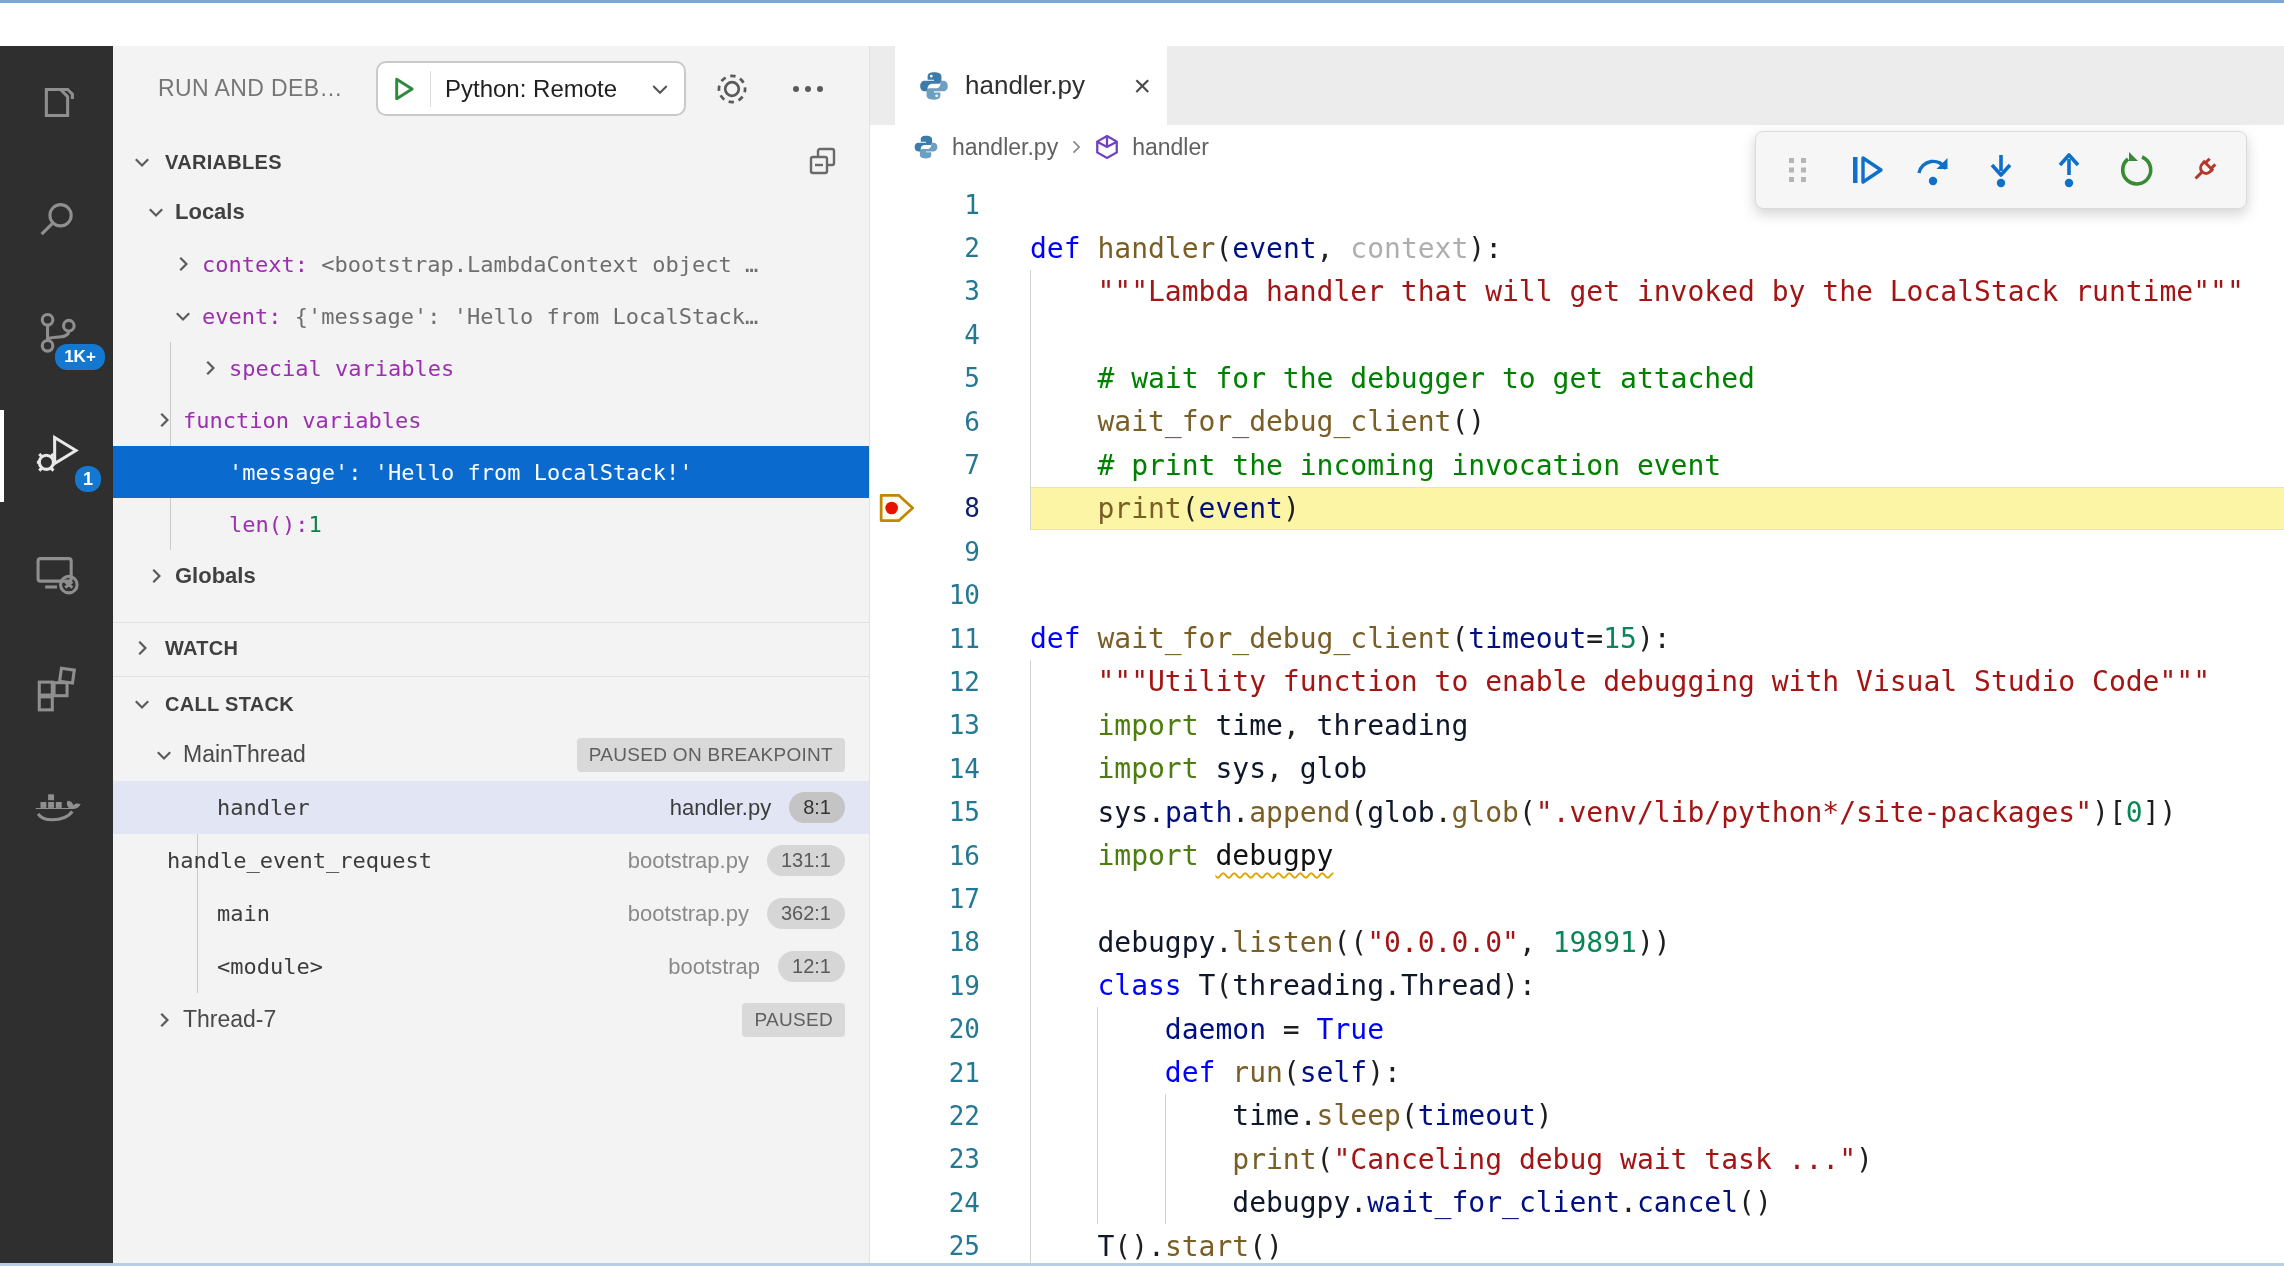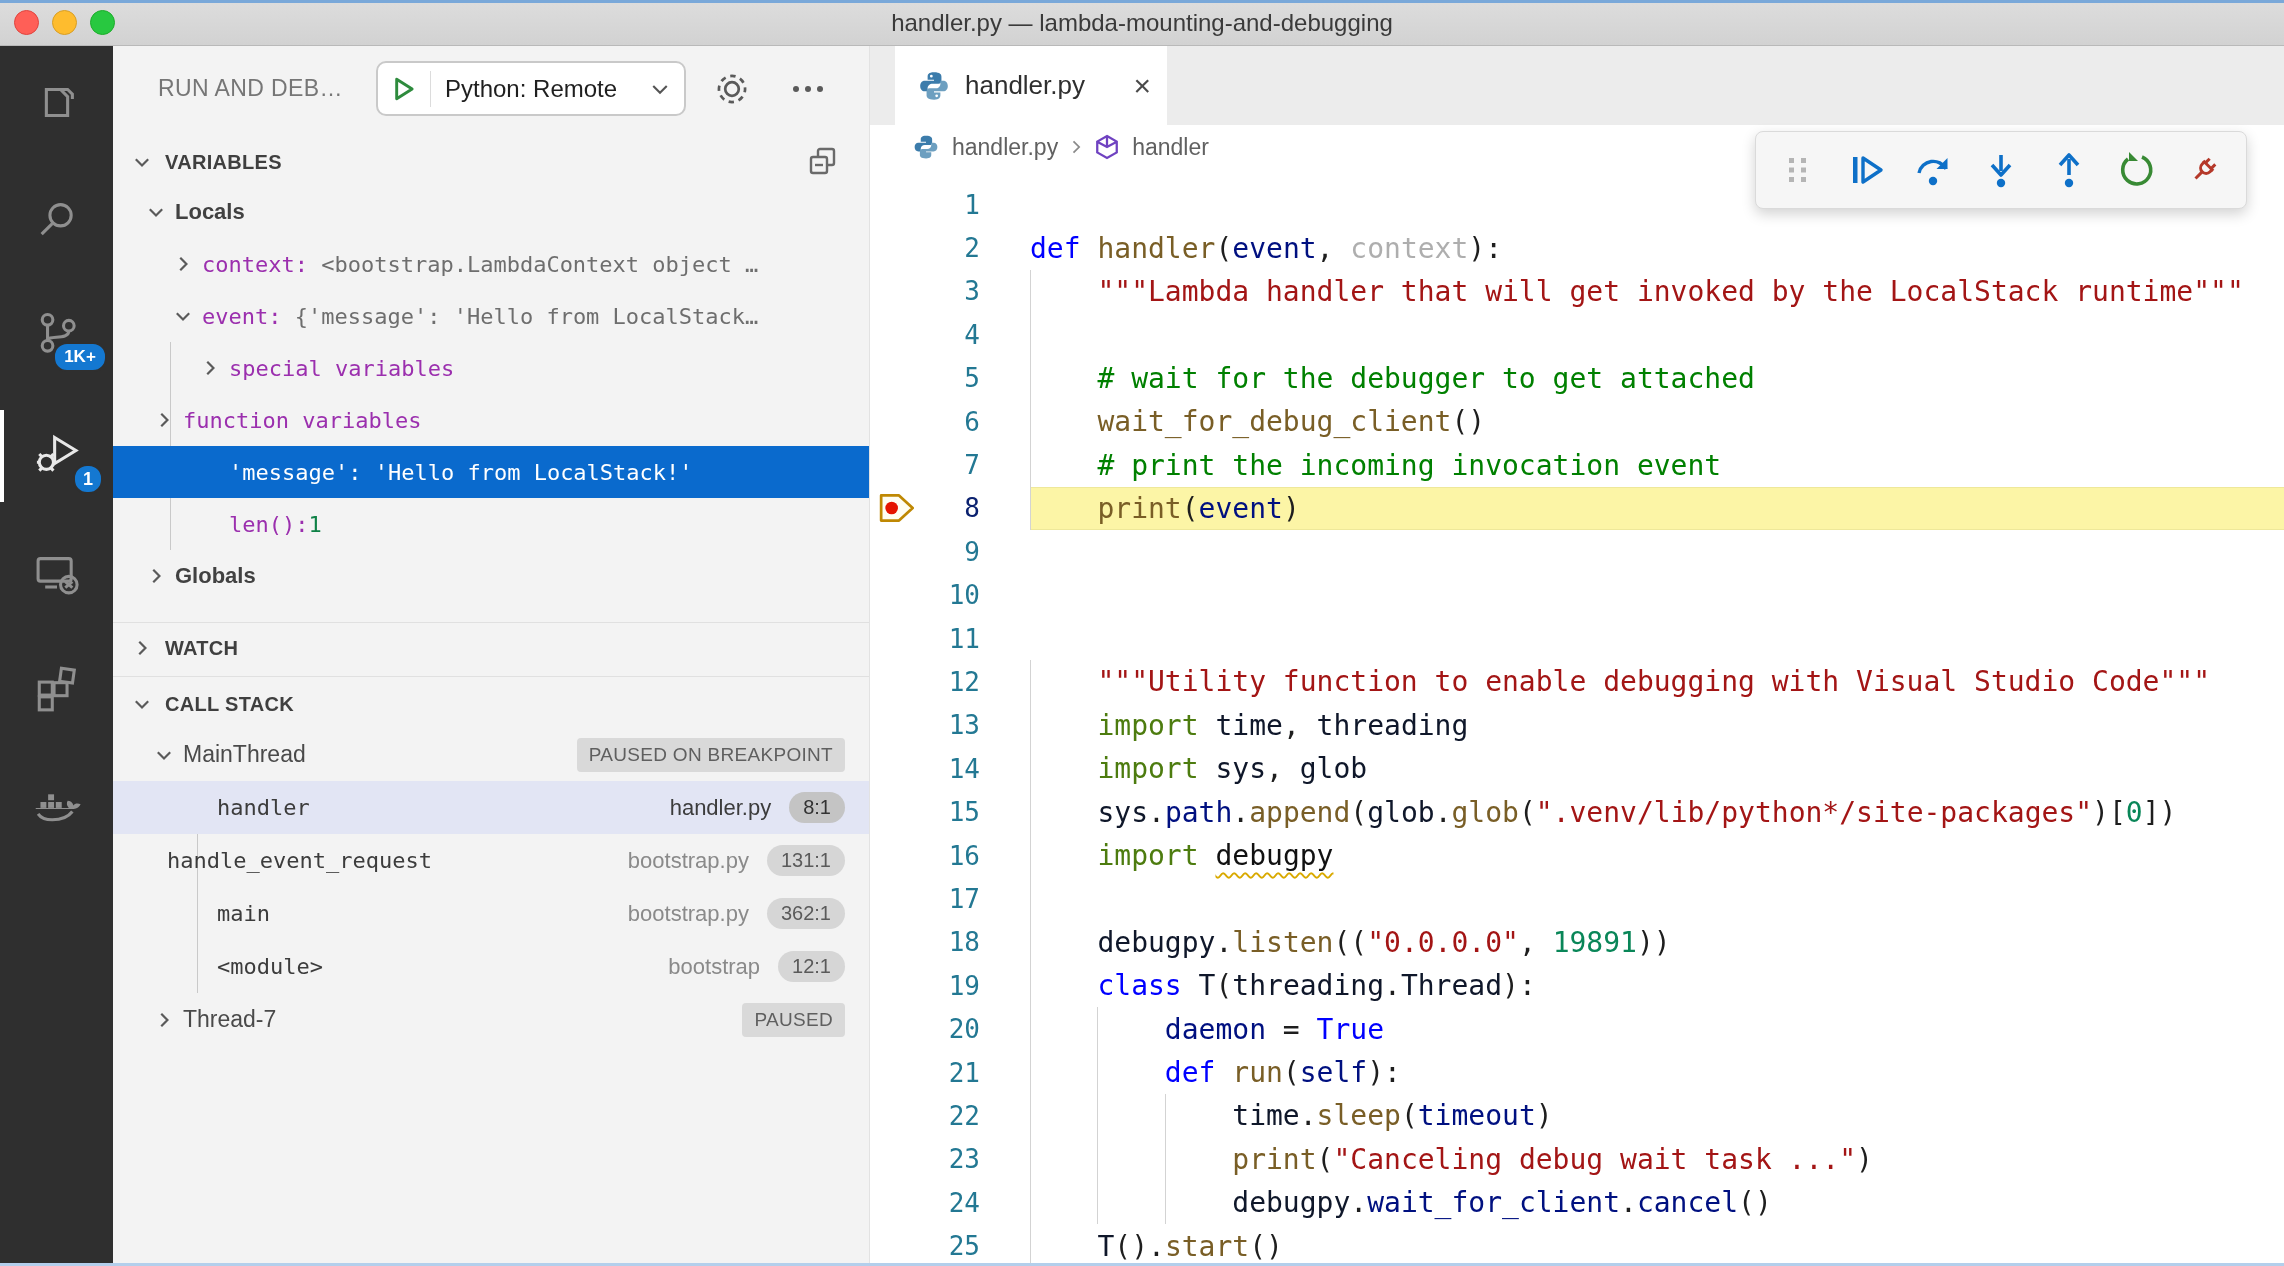--- a/index.html
+++ b/index.html
@@ -129,28 +129,20 @@
   .pl{color:#1e1e1e}
   .wavy{color:#111; text-decoration:underline wavy #d9a900; text-decoration-thickness:2px;
     text-underline-offset:7px;}
 </style>
 </head>
 <body>
 
 <div class="window">
   <div class="topline"></div>
 
-  <div class="titlebar">
-    <div class="lights">
-      <span class="light red"></span>
-      <span class="light yellow"></span>
-      <span class="light green"></span>
-    </div>
-    <div class="wtitle">handler.py — lambda-mounting-and-debugging</div>
-  </div>
 
   <div class="activitybar">
     <div class="active-indicator" style="top:364px;height:92px;"></div>
 
     <div class="abitem" style="top:10px;">
       <svg viewBox="0 0 44 44">
         <path d="M17 10 h12 l6 6 v16 h-18 z" transform="translate(-4,-2)"></path>
         <path d="M21 8 h10 l6 6" transform="translate(2,2)" opacity="0"></path>
         <rect x="21" y="6" width="14" height="10" rx="1" opacity="0"></rect>
         <path d="M19 8 h12 l4 4 v4" fill="none"></path>
@@ -551,20 +543,23 @@
               <span class="ln">10</span>
             </div>
             <div class="cwrap">
               <pre></pre>
             </div>
           </div>
           <div class="cline">
             <div class="gut">
               <span class="ln">11</span>
             </div>
+            <div class="cwrap">
+              <pre><span class="kw">def</span><span class="pl"> </span><span class="fn">wait_for_debug_client</span><span class="pl">(</span><span class="vr">timeout</span><span class="pl">=</span><span class="num">15</span><span class="pl">):</span></pre>
+            </div>
           </div>
           <div class="cline">
             <div class="gut">
               <span class="ln">12</span>
             </div>
             <div class="cwrap">
               <i class="gd" style="left:0ch"></i>
               <pre><span class="pl">    </span><span class="str">"""Utility function to enable debugging with Visual Studio Code"""</span></pre>
             </div>
           </div>

